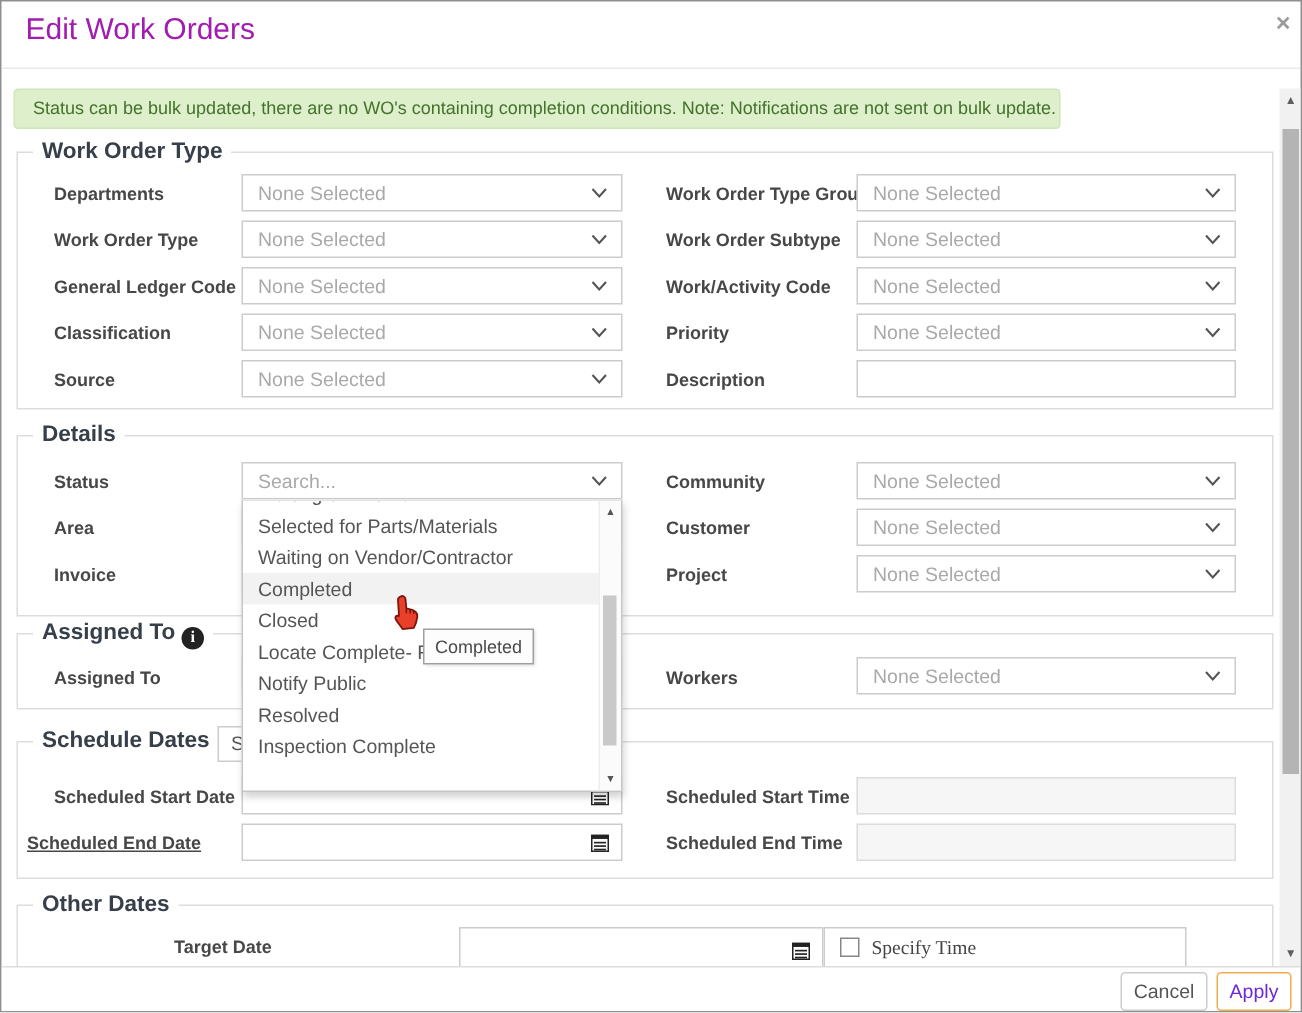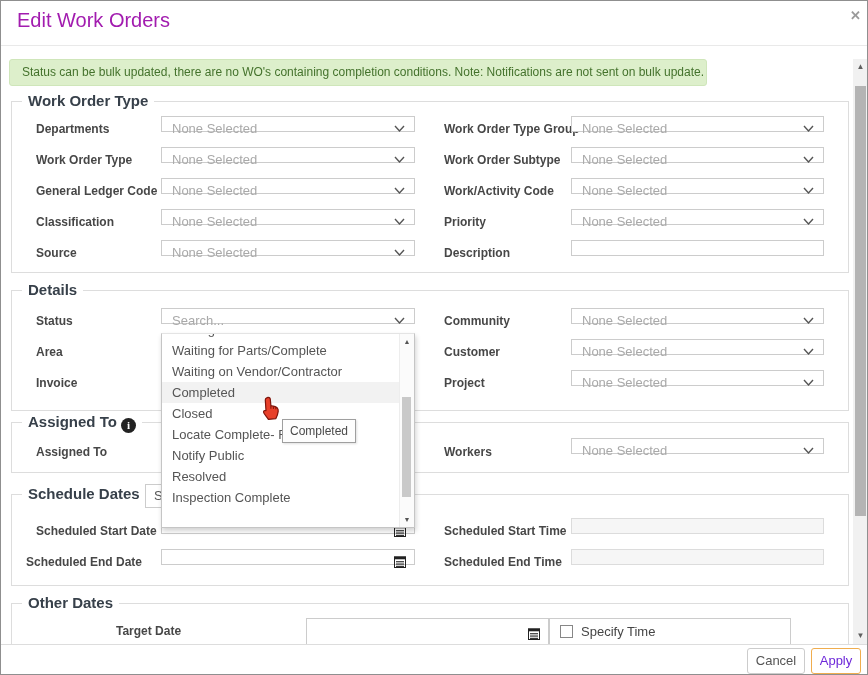--- a/index.html
+++ b/index.html
@@ -8,21 +8,21 @@
   .hdr-title{position:absolute;left:16px;top:8px;font-size:20px;color:#a21caf;}
   .hdr-line{position:absolute;left:0;top:44px;width:100%;height:1px;background:#e9e9e9;}
   .close{position:absolute;left:849px;top:7px;font-size:13px;font-weight:bold;color:#9a9a9a;cursor:pointer;}
   .banner{position:absolute;left:8px;top:58px;width:698px;height:27px;box-sizing:border-box;
           background:#ddefcb;border:1px solid #cfe6ba;border-radius:3px;color:#44722c;
           font-size:12px;line-height:25px;padding-left:12px;white-space:nowrap;overflow:hidden;}
   .fs{position:absolute;border:1px solid #ddd;}
   .leg{position:absolute;top:-10px;left:10px;background:#fff;padding:0 6px;font-size:15px;
        font-weight:bold;color:#37404a;white-space:nowrap;}
   .lbl{position:absolute;font-size:12px;font-weight:600;color:#474747;white-space:nowrap;}
-  .ddl,.inp{position:absolute;height:16px;border:1px solid #ccc;background:#fff;box-sizing:border-box;}
+  .ddl,.inp{position:absolute;height:25px;border:1px solid #ccc;background:#fff;box-sizing:border-box;}
   .inp.dis{background:#f6f6f6;border-color:#dcdcdc;}
   .ph{position:absolute;left:10px;top:0;line-height:23px;font-size:13px;color:#a9a9a9;white-space:nowrap;}
   .chev{position:absolute;right:9px;top:8px;line-height:0;}
   .calico{position:absolute;right:8px;top:5px;line-height:0;}
   .combo-list{position:absolute;left:160px;top:332px;width:254px;height:195px;background:#fff;
               border:1px solid #c5c5c5;border-top:1px solid #e4e4e4;box-shadow:1px 3px 5px rgba(0,0,0,.18);
               z-index:50;overflow:hidden;box-sizing:border-box;}
   .list-inner{position:absolute;left:0;top:-15px;right:14px;}
   .item{height:21px;line-height:21px;padding-left:10px;font-size:13px;color:#555;white-space:nowrap;cursor:pointer;}
   .item.hl{background:#f2f2f2;}
@@ -33,21 +33,21 @@
        border:1px solid #9f9f9f;background:#fdfdfd;font-size:12px;color:#4a4a4a;z-index:60;
        box-shadow:1px 1px 2px rgba(0,0,0,.12);}
   .cursor{position:absolute;left:259px;top:395px;z-index:70;line-height:0;}
   .ss{position:absolute;left:144px;top:483px;width:178px;height:24px;border:1px solid #ccc;background:#fff;
       z-index:5;font-size:13px;color:#555;line-height:22px;padding-left:8px;box-sizing:border-box;}
   .infoico{display:inline-block;width:15px;height:15px;border-radius:50%;background:#222;color:#fff;
            font-size:11px;font-weight:bold;text-align:center;line-height:15px;vertical-align:-2px;
            font-family:"Liberation Serif",serif;}
   .obox{position:absolute;border:1px solid #ccc;background:#fff;box-sizing:border-box;}
   .cb{position:absolute;left:10px;top:6px;width:13px;height:13px;border:1px solid #878787;background:#fff;box-sizing:border-box;}
-  .cblbl{position:absolute;left:31px;top:0;line-height:26px;font-size:13px;color:#454545;white-space:nowrap;}
+  .cblbl{position:absolute;left:31px;top:0;line-height:26px;font-size:13px;color:#454545;white-space:nowrap;font-family:Liberation Serif, serif;}
   .footer{position:absolute;left:0;top:643px;width:100%;height:32px;background:#fff;border-top:1px solid #ddd;z-index:80;}
   .btn{position:absolute;top:3px;height:26px;box-sizing:border-box;border-radius:3px;background:#fff;
        font-size:13px;text-align:center;line-height:24px;cursor:pointer;}
   .btn.cancel{right:62px;width:58px;border:1px solid #ccc;color:#555;}
   .btn.apply{right:6px;width:50px;border:1px solid #f0ad4e;color:#6d28d9;}
   .msb{position:absolute;left:852px;top:58px;width:15px;height:585px;background:#f1f1f1;z-index:45;}
   .msb .arr{position:absolute;left:0;width:100%;text-align:center;font-size:8px;color:#5f5f5f;}
   .msb .thumb{position:absolute;left:2px;top:27px;width:11px;height:430px;background:#b4b4b4;}
 </style>
 </head>
@@ -196,21 +196,21 @@
           <rect x="0.5" y="2" width="11" height="10.5" fill="none" stroke="#222"></rect>
           <rect x="0" y="1.5" width="12" height="2.8" fill="#222"></rect>
           <rect x="2" y="6.2" width="8" height="1.1" fill="#222"></rect>
           <rect x="2" y="8.5" width="8" height="1.1" fill="#222"></rect>
           <rect x="2" y="10.8" width="8" height="1.1" fill="#222"></rect>
         </svg></span>
   </div>
   <div class="lbl" style="left:443px;top:523px;">Scheduled Start Time</div>
   <div class="inp dis" style="left:570px;top:517px;width:253px;"></div>
 
-  <div class="lbl" style="left:25px;top:554px;">Scheduled End Date</div>
+  <div class="lbl" style="left:17px;top:554px;text-decoration:underline;">Scheduled End Date</div>
   <div class="inp" style="left:160px;top:548px;width:254px;">
     <span class="calico"><svg width="12" height="13" viewBox="0 0 12 13">
           <rect x="0.5" y="2" width="11" height="10.5" fill="none" stroke="#222"></rect>
           <rect x="0" y="1.5" width="12" height="2.8" fill="#222"></rect>
           <rect x="2" y="6.2" width="8" height="1.1" fill="#222"></rect>
           <rect x="2" y="8.5" width="8" height="1.1" fill="#222"></rect>
           <rect x="2" y="10.8" width="8" height="1.1" fill="#222"></rect>
         </svg></span>
   </div>
   <div class="lbl" style="left:443px;top:554px;">Scheduled End Time</div>
@@ -230,21 +230,21 @@
         </svg></span>
   </div>
   <div class="obox" style="left:548px;top:617px;width:242px;height:34px;">
     <span class="cb"></span>
     <span class="cblbl">Specify Time</span>
   </div>
 
   <div class="combo-list">
     <div class="list-inner">
       <div class="item">Waiting on Worker</div>
-      <div class="item">Waiting for Parts/Complete</div>
+      <div class="item">Selected for Parts/Materials</div>
       <div class="item">Waiting on Vendor/Contractor</div>
       <div class="item hl">Completed</div>
       <div class="item">Closed</div>
       <div class="item">Locate Complete- Field</div>
       <div class="item">Notify Public</div>
       <div class="item">Resolved</div>
       <div class="item">Inspection Complete</div>
     </div>
     <div class="lsb">
       <span class="arr" style="top:4px;">▲</span>

